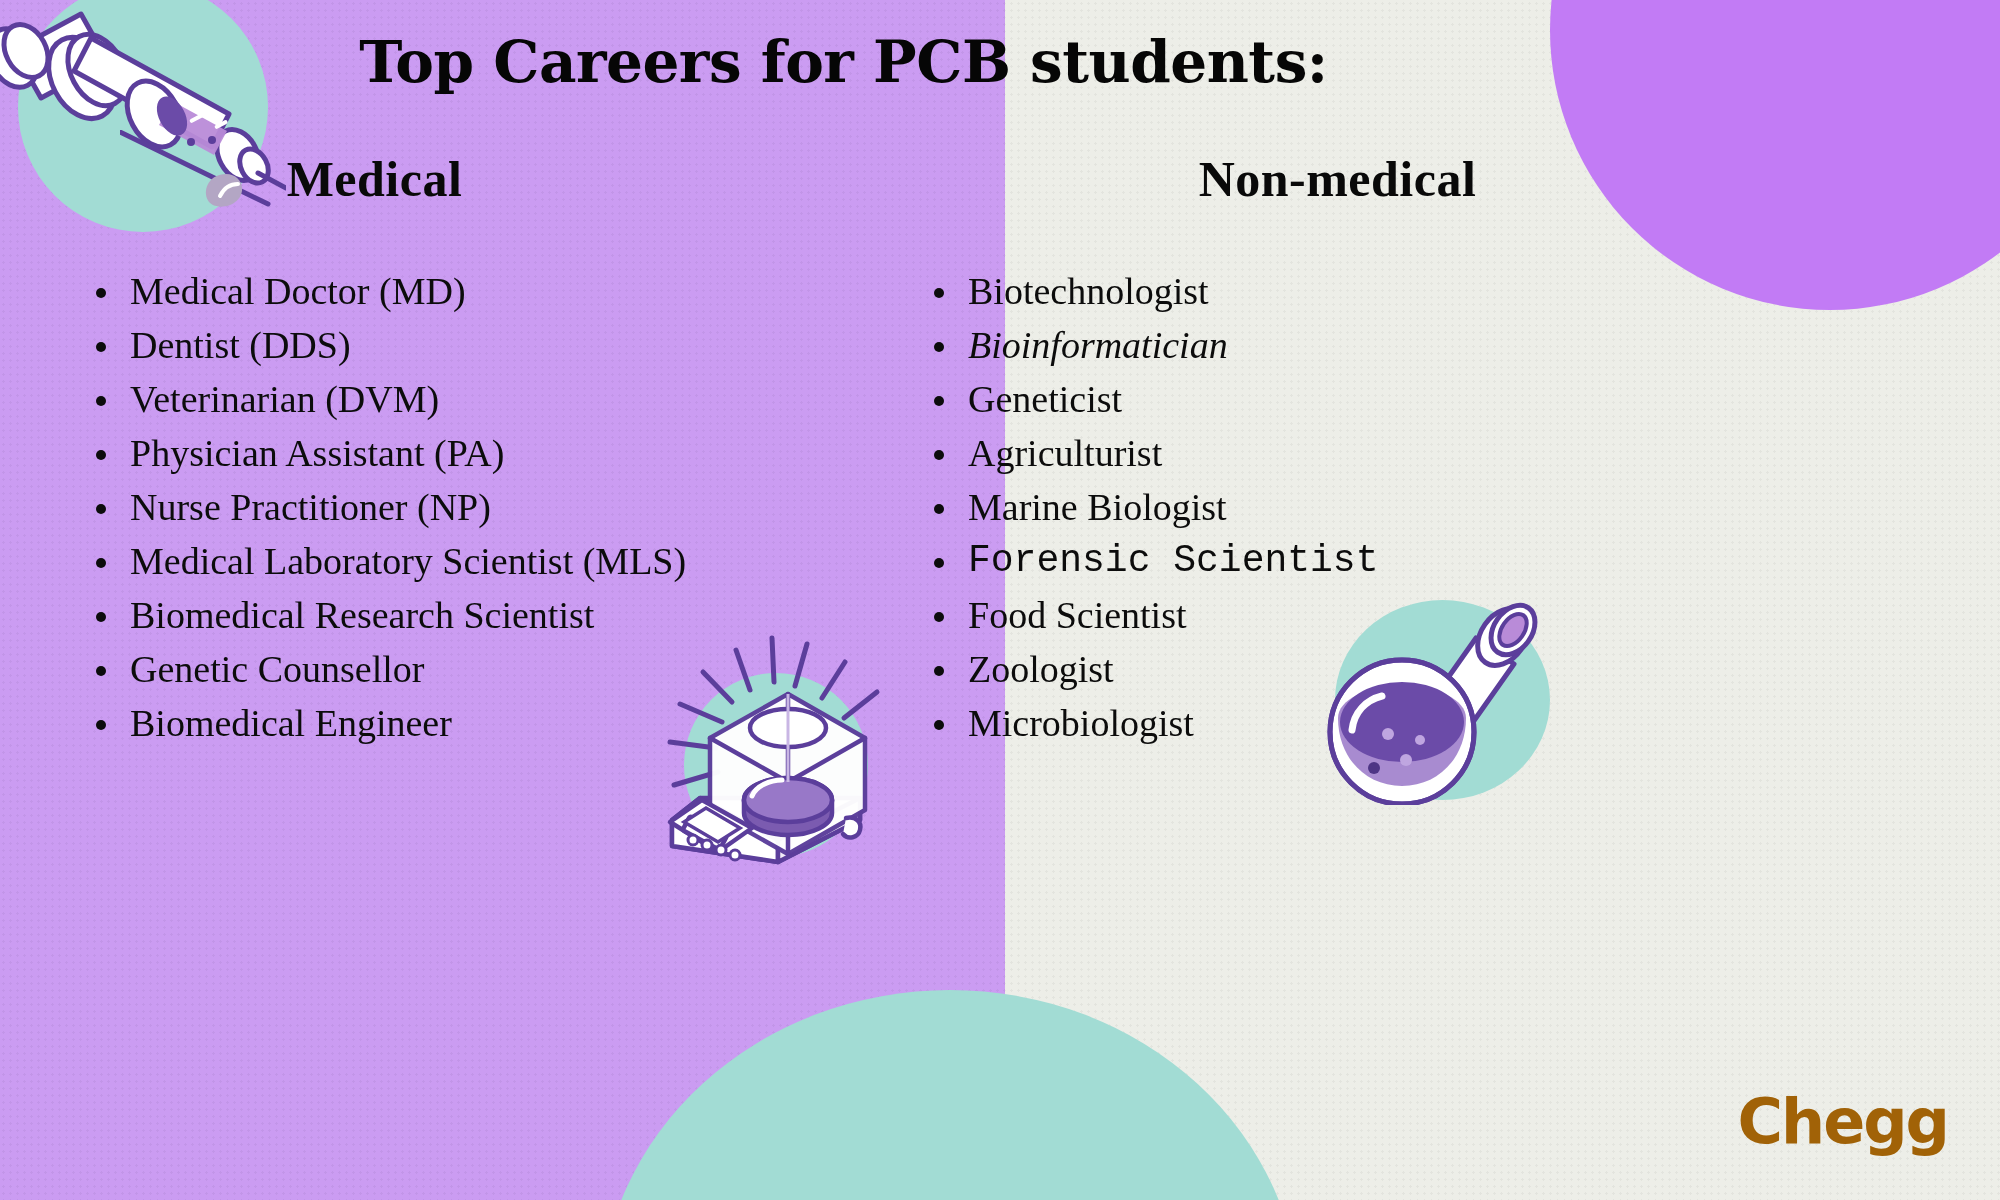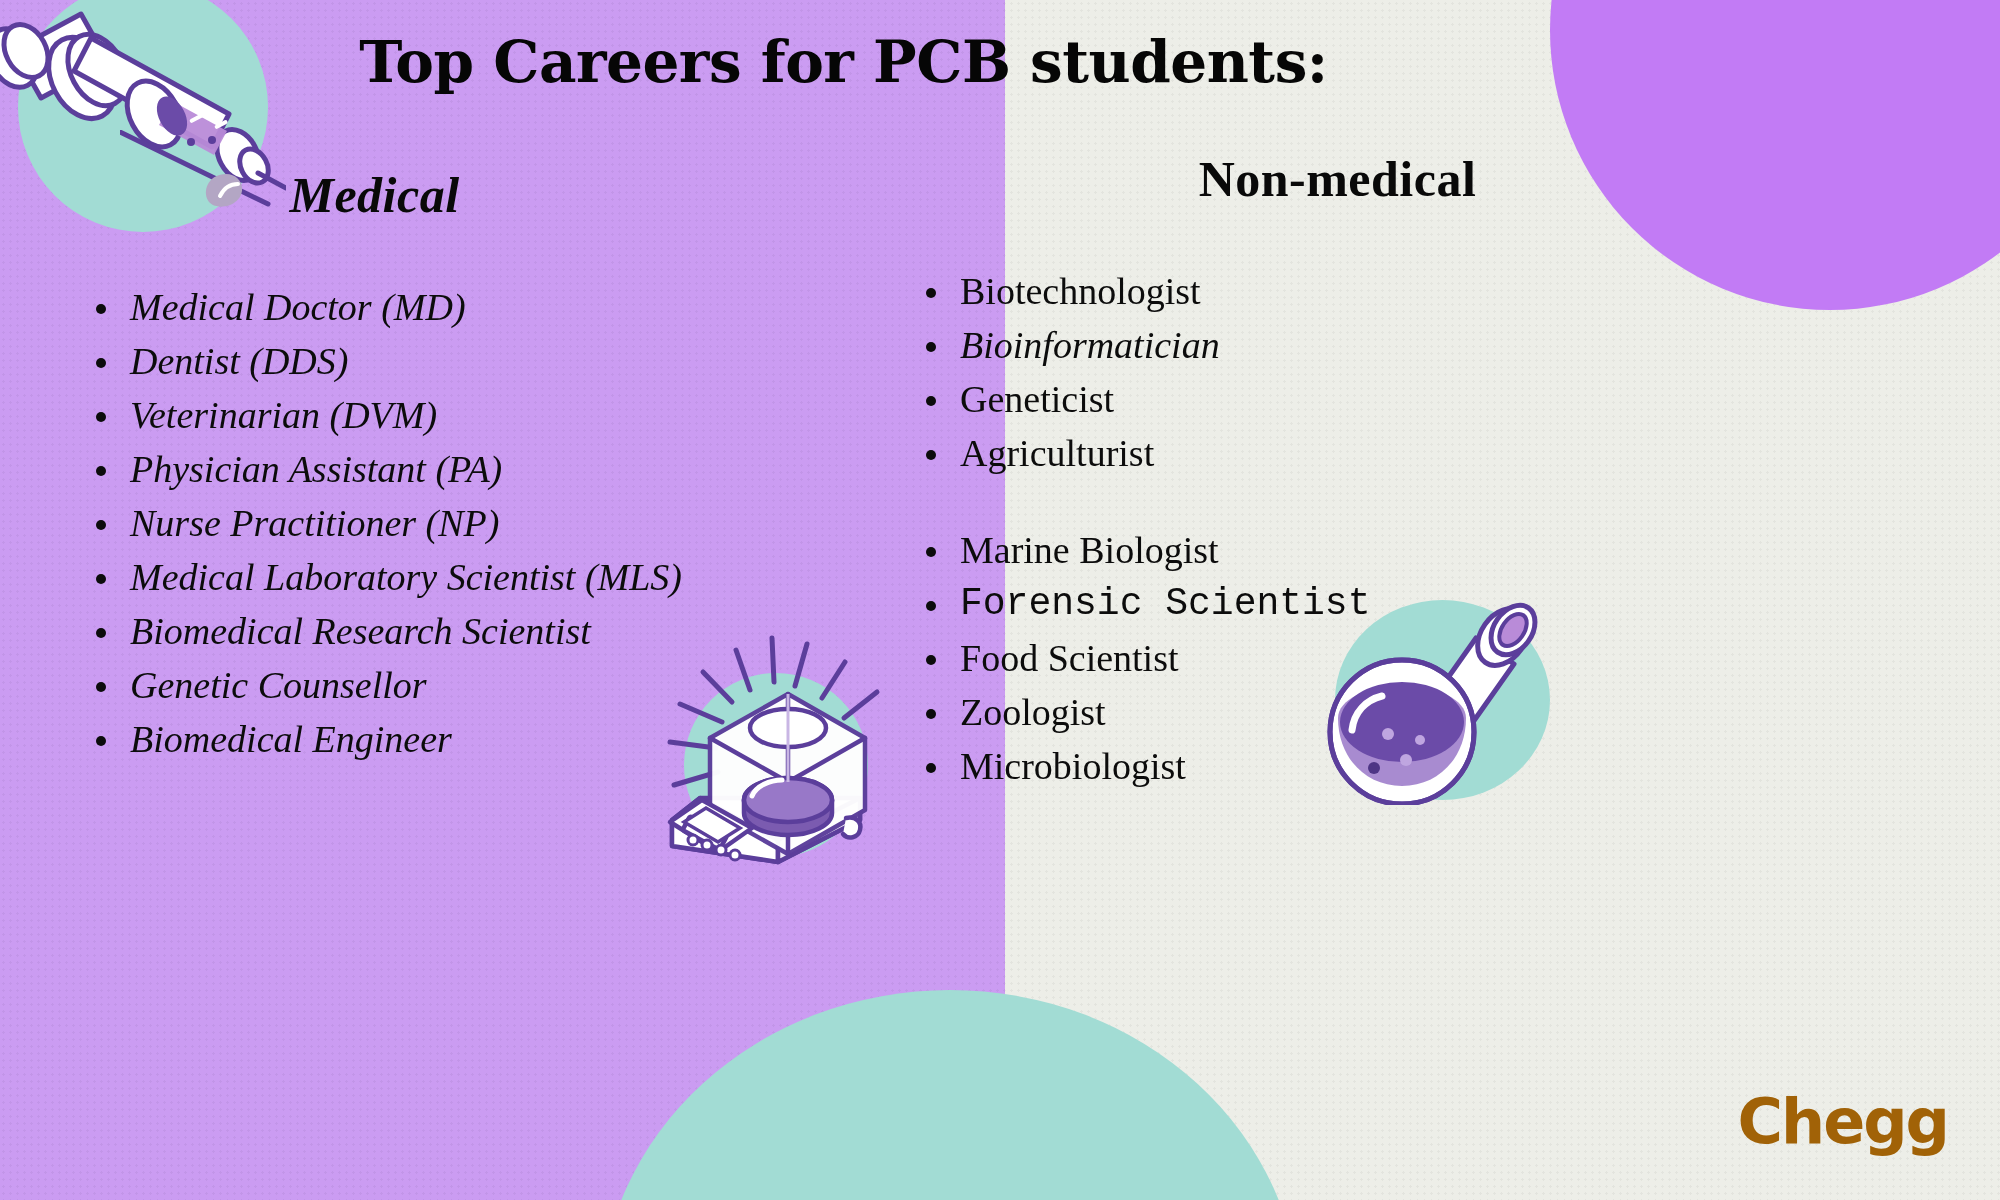--- a/index.html
+++ b/index.html
@@ -91,21 +91,21 @@
     letter-spacing:-0.5px;
     color:#060606;
     z-index:8;
   }
 
   
   .col {
     position:absolute;
     z-index:6;
   }
-  .col-left  { left:0;    top:166px; width:869px;font-style:italic; }
+  .col-left  { left:0;    top:150px; width:869px; }
   .col-right { left:1005px; top:150px; width:835px; }
 
   .col-head {
     text-align:center;
     font-family:"Liberation Serif", serif;
     font-weight:bold;
     font-size:50px;
     color:#090909;
     letter-spacing:0.5px;
   }
@@ -290,26 +290,26 @@
       <li>Nurse Practitioner (NP)</li>
       <li>Medical Laboratory Scientist (MLS)</li>
       <li>Biomedical Research Scientist</li>
       <li>Genetic Counsellor</li>
       <li>Biomedical Engineer</li>
     </ul>
   </div>
 
   <div class="col col-right">
     <div class="col-head">Non-medical</div>
-    <ul class="careers" style="margin-left: 0px; padding-left: 4px;">
+    <ul class="careers" style="margin-left: 0px; padding-left: 12px;">
       <li style="margin-left: -91px;">Biotechnologist</li>
       <li style="margin-left: -91px; font-style: italic;">Bioinformatician</li>
       <li style="margin-left: -91px;">Geneticist</li>
       <li style="margin-left: -91px;">Agriculturist</li>
-      <li style="margin-left: -91px; margin-top: 43px;">Marine Biologist</li>
+      <li style="margin-left: -91px;">Marine Biologist</li>
       <li style="margin-left: -91px; font-family: Liberation Mono, monospace;">Forensic Scientist</li>
       <li style="margin-left: -91px;">Food Scientist</li>
       <li style="margin-left: -91px;">Zoologist</li>
       <li style="margin-left: -91px;">Microbiologist</li>
     </ul>
   </div>
 
   <div class="chegg">Chegg</div>
 
 </div>

